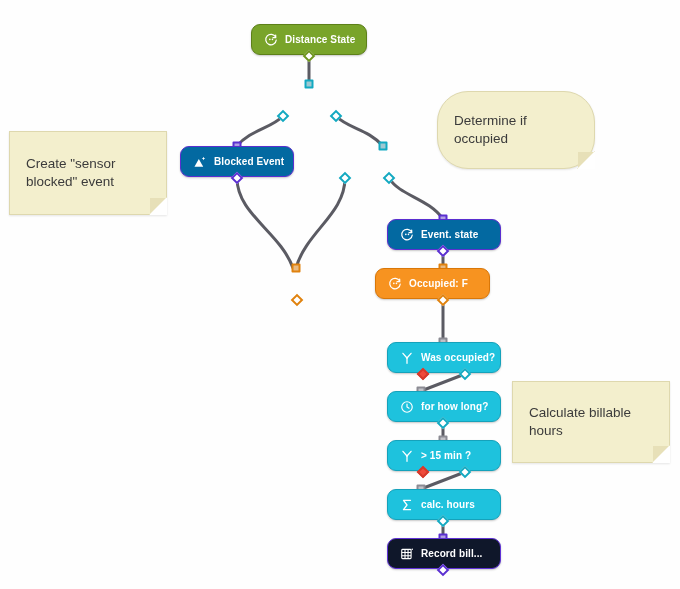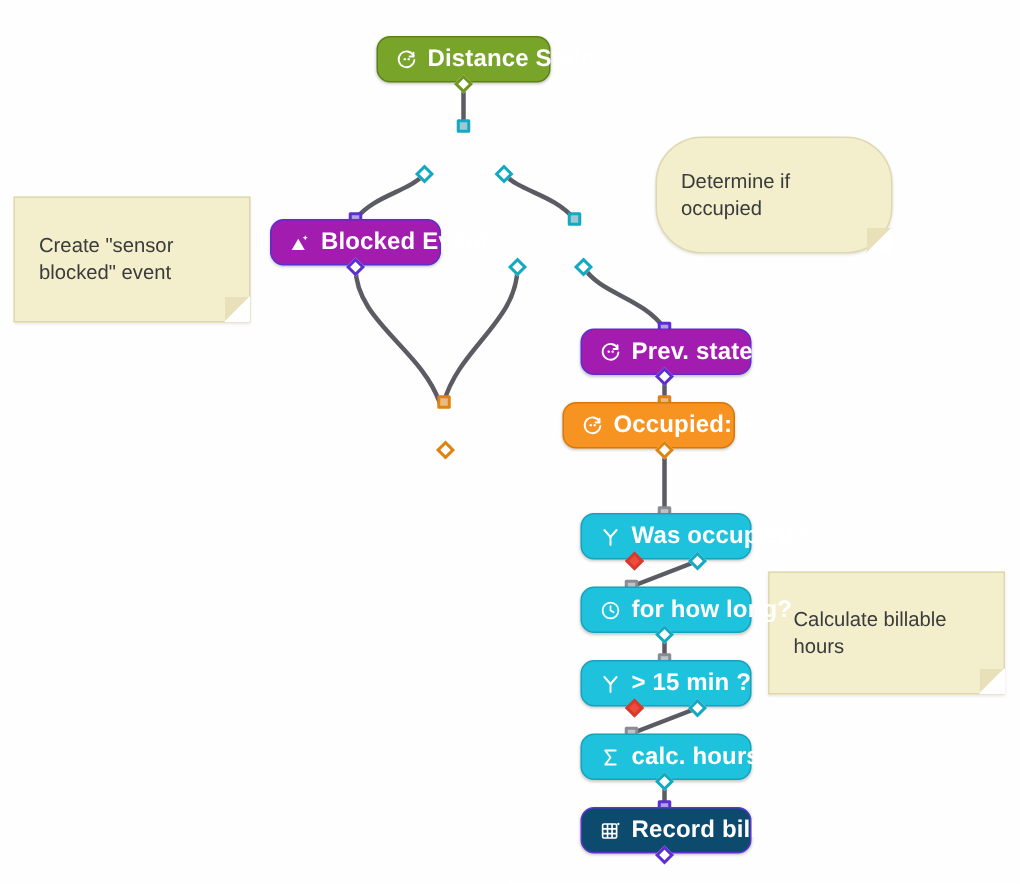--- a/index.html
+++ b/index.html
@@ -23,41 +23,41 @@
     position:absolute;
     box-sizing:border-box;
     display:flex;
     align-items:center;
     gap:7px;
     padding:0 12px;
     height:31px;
     border-radius:9px;
     border:1.5px solid rgba(0,0,0,0.20);
     color:#ffffff;
-    font-size:16px;
+    font-size:10px;
     font-weight:bold;
     letter-spacing:0.1px;
     white-space:nowrap;
     box-shadow:0 1px 2px rgba(0,0,0,0.22);
   }
   .node .ic{
     display:inline-flex;
     align-items:center;
     justify-content:center;
     width:14px;height:14px;
     flex:0 0 14px;
   }
   .node .ic svg{display:block;}
   .node .lbl{line-height:1;}
 
   .n-green { background:#79a42a; border-color:#5d8019; }
   .n-cyan  { background:#1ec2dd; border-color:#15a2bb; }
   .n-cyan2 { background:#15c2d8; border-color:#0fa4b9; }
-  .n-purple{ background:#a21caf; border-color:#5a2ed0; }
-  .n-purple2{background:#0c4a6e; border-color:#5f32d6; }
+  .n-purple{ background:#0369a1; border-color:#5a2ed0; }
+  .n-purple2{background:#0f172a; border-color:#5f32d6; }
   .n-orange{ background:#f79320; border-color:#d97708; }
 
   
   .port{
     position:absolute;
     width:9px;height:9px;
     box-sizing:border-box;
     transform:translate(-50%,-50%) rotate(45deg);
     background:#ffffff;
     border:2px solid #888;
@@ -199,21 +199,21 @@
   <div class="port sq p" style="left:443px;top:219px;"></div>
   <div class="node n-purple" style="left:387px;top:219px;width:114px;">
     <span class="ic">
       <svg width="14" height="14" viewBox="0 0 24 24" fill="none" stroke="#fff" stroke-width="2.1" stroke-linecap="round">
         <path d="M20 7 A9 9 0 1 0 21 12"></path>
           <path d="M20 3.5 V8 H15.5"></path>
         <circle cx="10" cy="11" r="1.4" fill="#fff" stroke="none"></circle>
         <circle cx="14.5" cy="11" r="1.4" fill="#fff" stroke="none"></circle>
       </svg>
     </span>
-    <span class="lbl">Prev. state</span>
+    <span class="lbl">Event. state</span>
   </div>
   <div class="port p" style="left:443px;top:251px;"></div>
 
   <div class="port sq o" style="left:443px;top:268px;"></div>
   <div class="node n-orange" style="left:375px;top:268px;width:115px;">
     <span class="ic">
       <svg width="14" height="14" viewBox="0 0 24 24" fill="none" stroke="#fff" stroke-width="2.1" stroke-linecap="round">
         <path d="M20 7 A9 9 0 1 0 21 12"></path>
           <path d="M20 3.5 V8 H15.5"></path>
         <circle cx="10" cy="11" r="1.4" fill="#fff" stroke="none"></circle>

